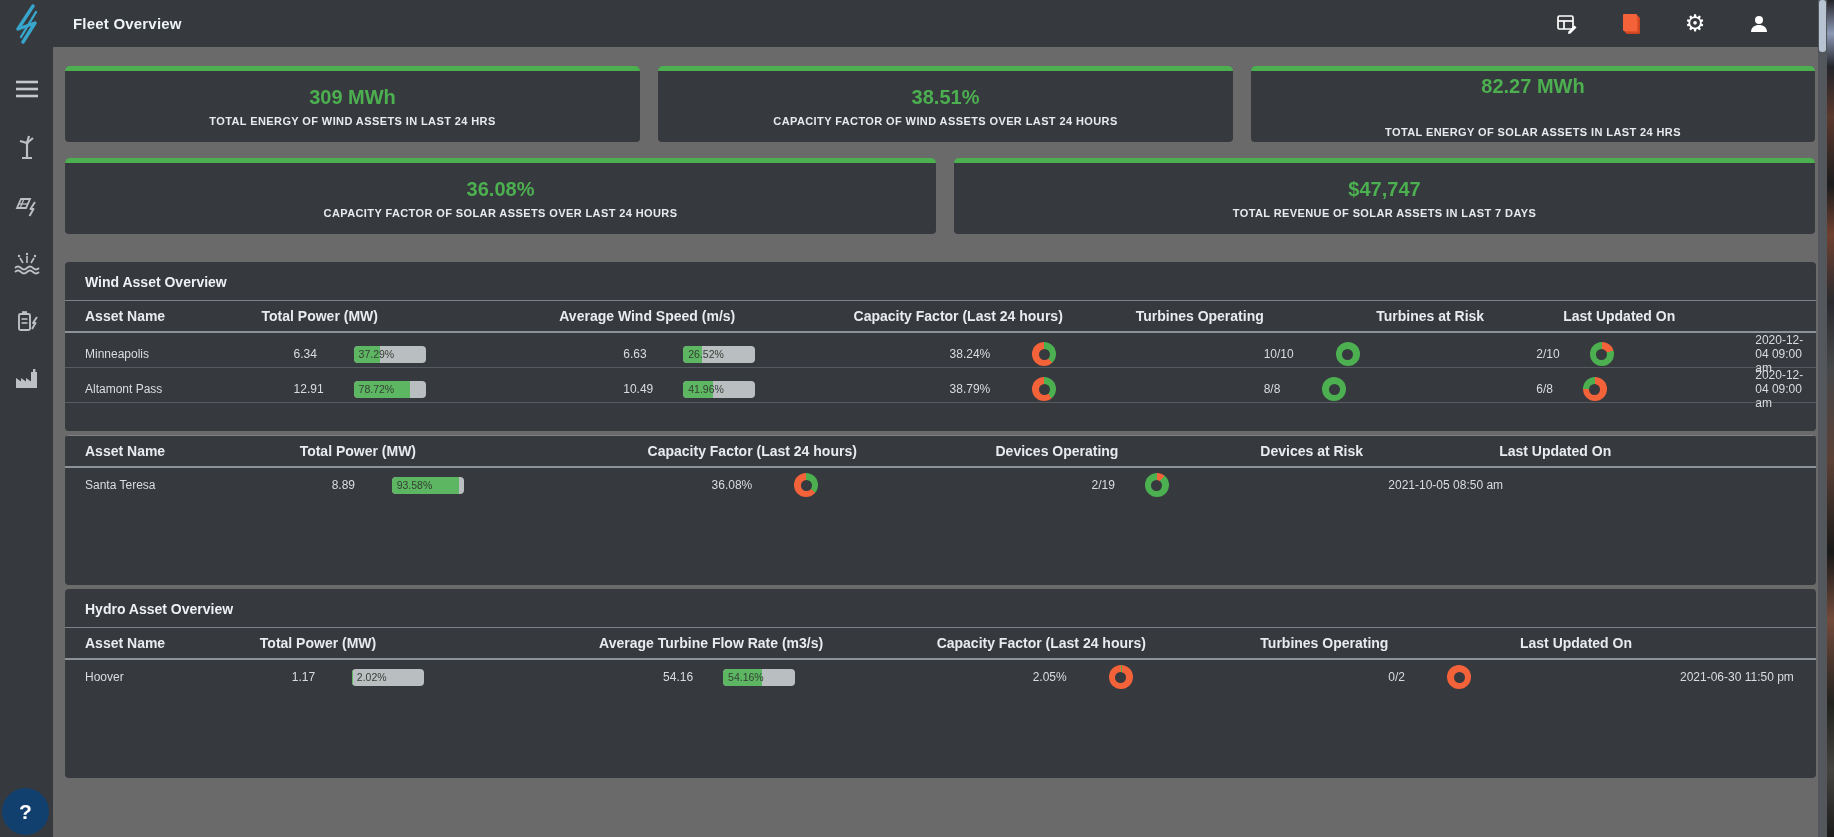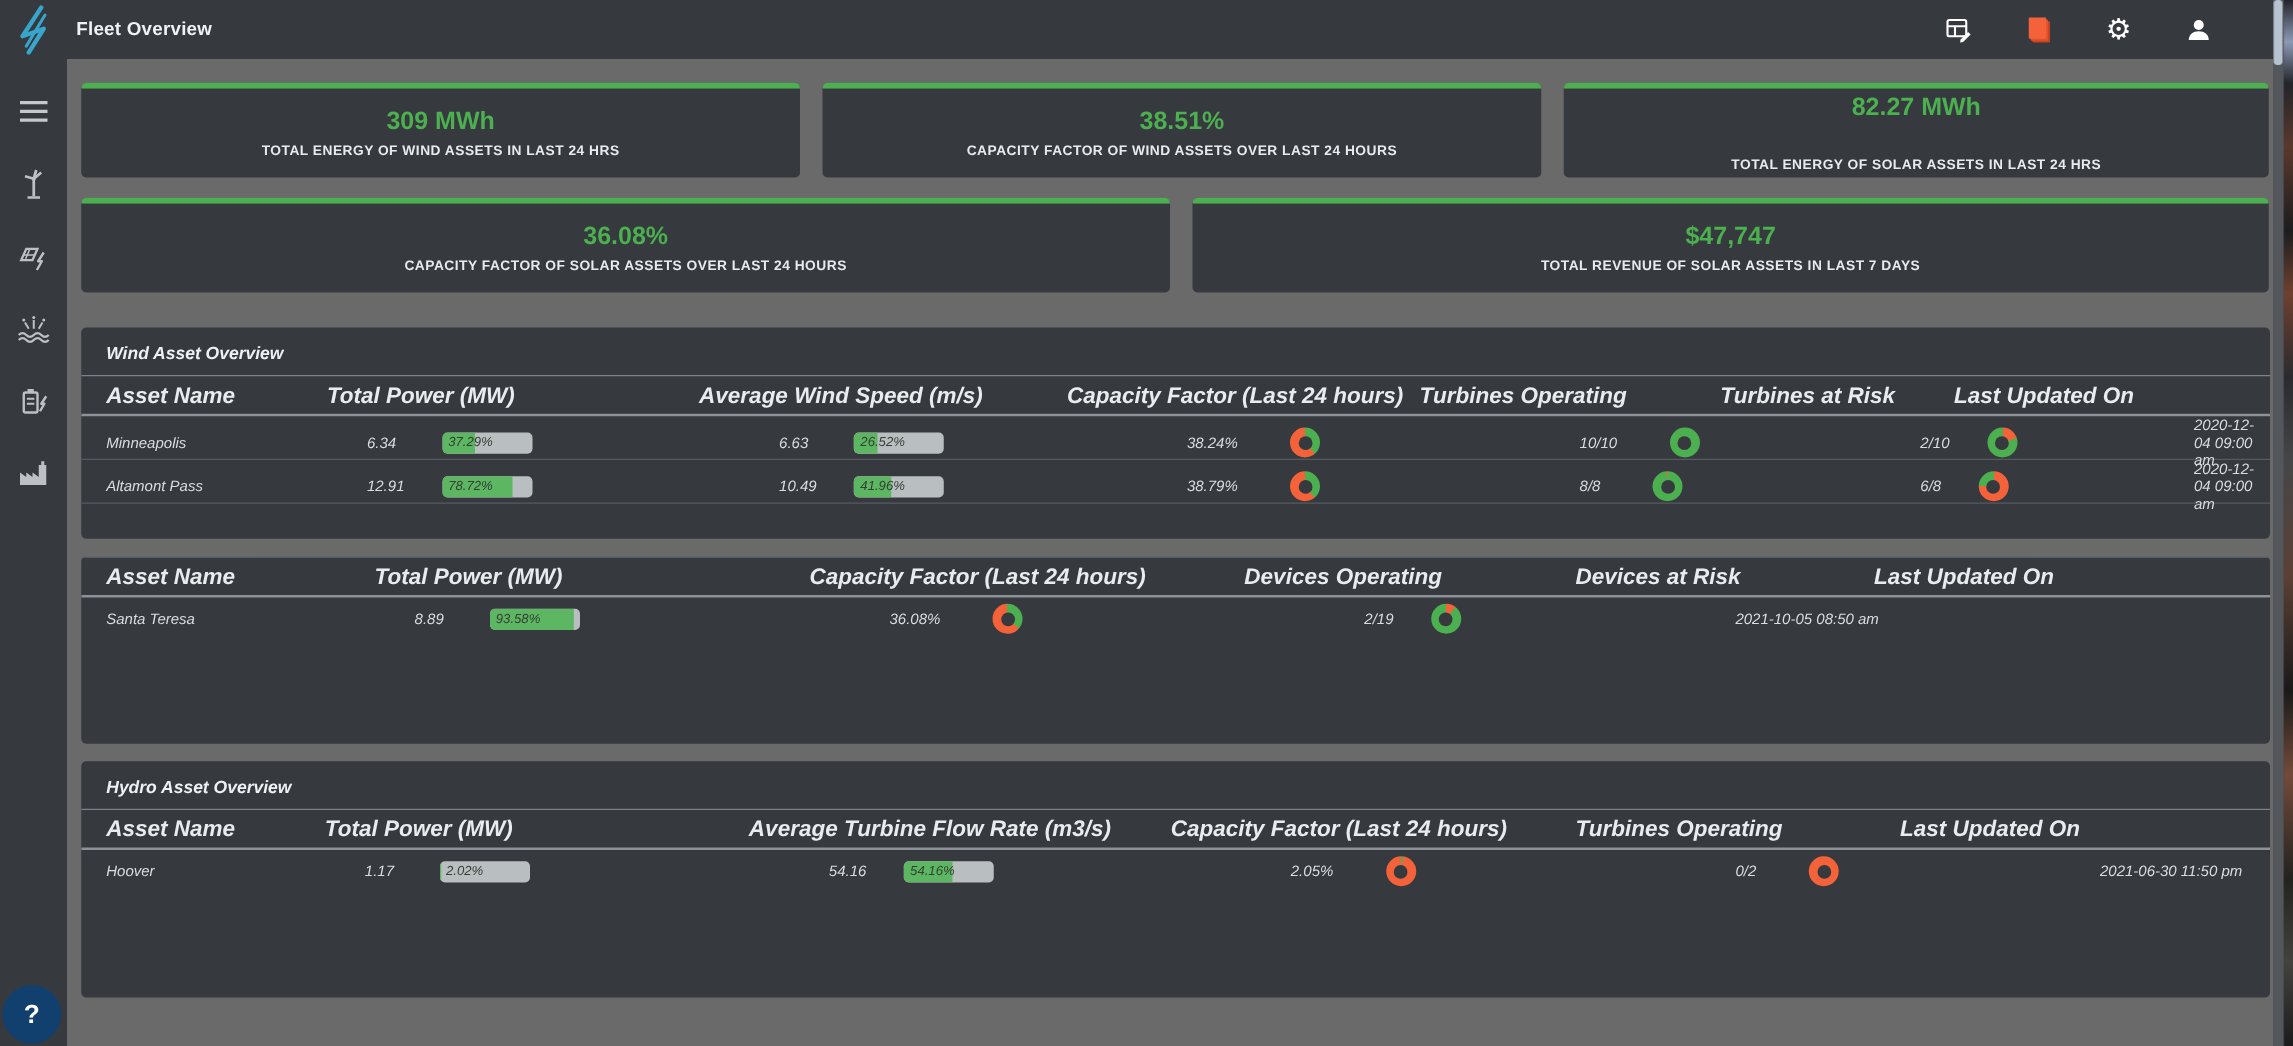--- a/index.html
+++ b/index.html
@@ -3,21 +3,21 @@
 <meta charset="utf-8">
 <style>
   * { margin:0; padding:0; box-sizing:border-box; }
   html,body { width:1834px; height:837px; overflow:hidden; background:#6a6a6a;
               font-family:"Liberation Sans", sans-serif; }
 
   
   .topbar { position:fixed; left:0; top:0; width:1834px; height:47px; background:#36393e;
             display:flex; align-items:center; z-index:30; }
   .logo { width:53px; display:flex; justify-content:center; align-items:center; }
-  .app-title { color:#eef3f6; font-size:15px; font-weight:bold; margin-left:8px; letter-spacing:.2px; }
+  .app-title { color:#eef3f6; font-size:15px; font-weight:bold; margin-left:20px; letter-spacing:.2px; }
   .topbar-icons { margin-left:auto; display:flex; align-items:center; gap:34px; margin-right:60px; }
   .tb-icon { width:30px; height:30px; display:flex; align-items:center; justify-content:center; cursor:pointer; }
   .gear-glyph { color:#fff; font-size:23px; line-height:1; }
 
   
   .sidebar { position:fixed; left:0; top:47px; width:53px; height:790px; background:#36393e; z-index:20; }
   .side-item { width:53px; height:40px; display:flex; align-items:center; justify-content:center;
                margin-top:18px; cursor:pointer; }
   .side-item svg { opacity:.92; }
   .help-fab { position:absolute; left:2px; top:741px; width:47px; height:47px; border-radius:50%;
@@ -37,27 +37,27 @@
           padding:19px 0 0 12px; }
   .kpi-row { display:flex; gap:18px; margin-bottom:16px; }
   .card-base { background:#36393d; border-radius:4px; }
   .kpi-card { border-top:5px solid #4caf50; border-radius:5px 5px 4px 4px; height:76px;
               display:flex; flex-direction:column; align-items:center; justify-content:center; gap:6px; }
   .kpi-value { color:#4caf50; font-size:20px; font-weight:bold; }
   .kpi-label { color:#e8ebee; font-size:11px; font-weight:bold; letter-spacing:.4px;text-align:center; }
   .w575{width:575px;} .w564{width:564px;gap:28px;} .w871{width:871px;} .w861{width:861px;}
 
   
-  .table-card { width:1751px; margin-bottom:14px; background:#36393d; border-radius:4px; overflow:hidden;font-style:italic; }
+  .table-card { width:1751px; margin-bottom:4px; background:#36393d; border-radius:4px; overflow:hidden; }
   .tc-title { color:#eef1f4; font-size:14px; font-weight:bold; padding:12px 0 10px 20px; }
   .sep-title { height:1px; background:#7d8288; }
   .sep-head  { height:2px; background:#8d9298; }
   .row-sep   { height:1px; background:#565b61; }
   .t-head, .t-row { display:grid; align-items:center; padding-left:20px; }
-  .t-head { height:30px; color:#e9ecef; font-size:18px; font-weight:bold; }
+  .t-head { height:30px; color:#e9ecef; font-size:14px; font-weight:bold; }
   .t-row  { height:34px; color:#dadde0; font-size:12px; cursor:pointer;gap:32px; }
   .grid-wind    { grid-template-columns:10.2% 17.2% 17% 16.3% 13.9% 10.8% auto; }
   .grid-solar   { grid-template-columns:12.4% 20.1% 20.1% 15.3% 13.8% auto; }
   .grid-hydro   { grid-template-columns:10.1% 19.6% 19.5% 18.7% 15% auto; }
 
   .cell-flex { display:flex; align-items:center; }
   .num { min-width:38px; }
   .bar { position:relative; width:72px; height:17px; background:#b9bfc1; border-radius:4px;
          margin-left:22px; overflow:hidden; }
   .bar .fill { position:absolute; left:0; top:0; bottom:0; background:#5db661; border-radius:4px 0 0 4px; }

